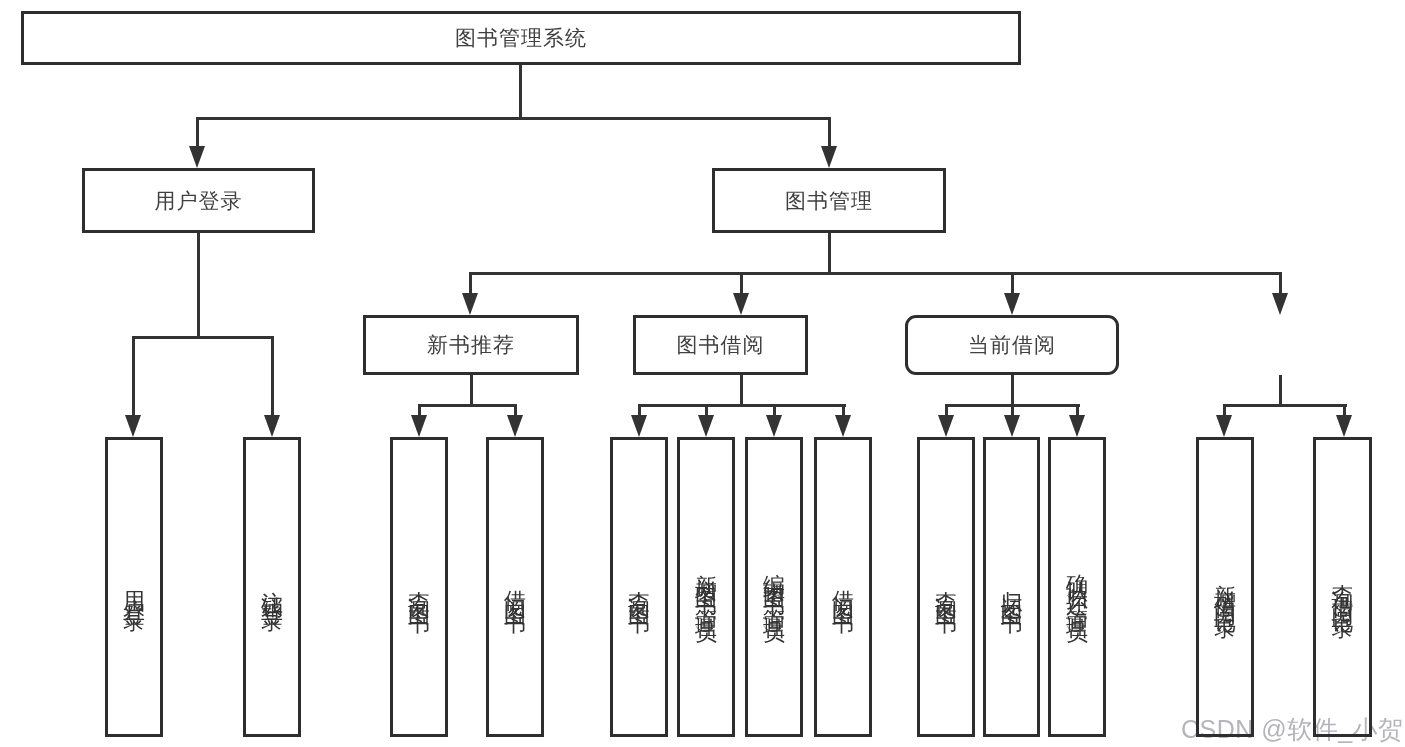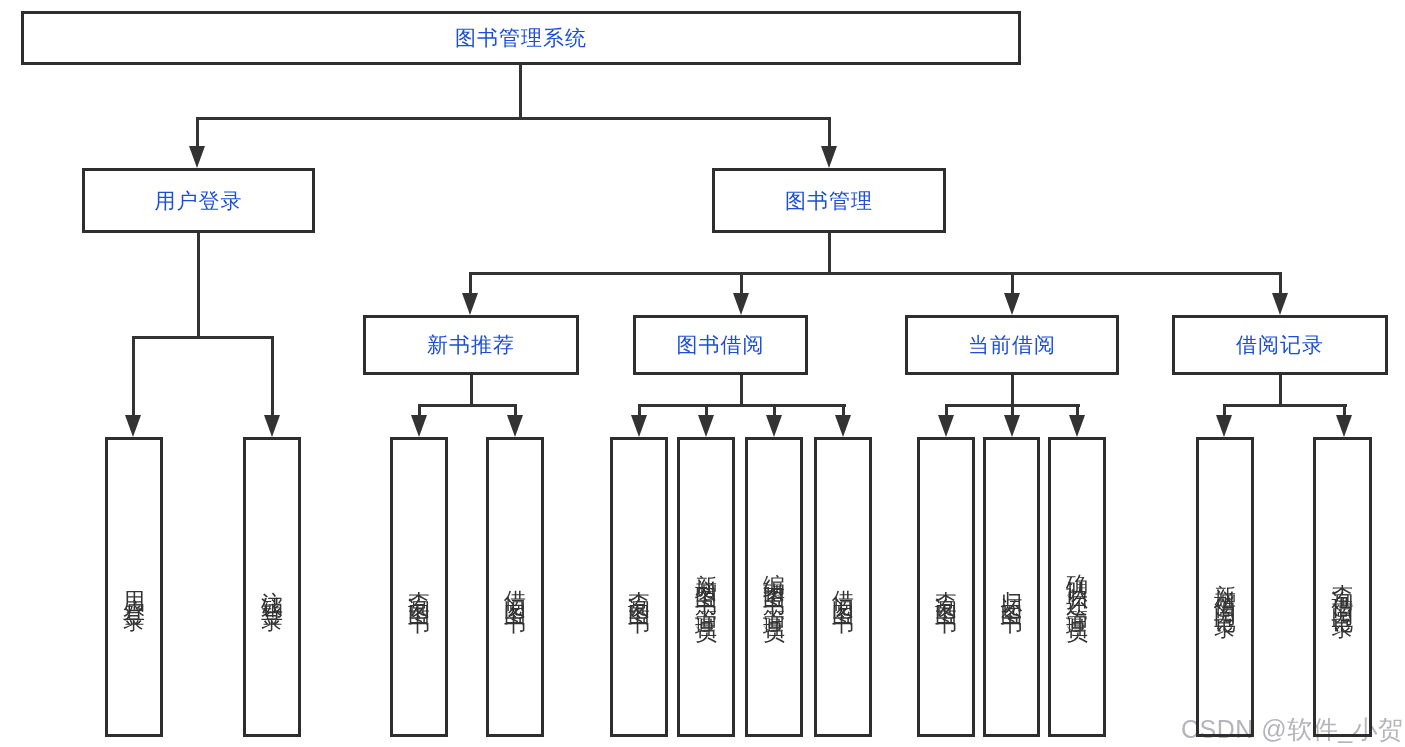--- a/index.html
+++ b/index.html
@@ -15,21 +15,21 @@
     overflow: hidden;
   }
   .box {
     position: absolute;
     box-sizing: border-box;
     border: 3px solid #2e2e2e;
     background: transparent;
     display: flex;
     align-items: center;
     justify-content: center;
-    color: #1d4ed8;
+    color: #404040;
     font-size: 21px;
     letter-spacing: 1px;
     z-index: 2;
   }
   .vbox {
     position: absolute;
     box-sizing: border-box;
     border: 3px solid #2e2e2e;
     background: transparent;
     display: flex;
@@ -81,22 +81,21 @@
 
 <div id="stage">
 
   <div class="box" style="left:21px; top:11px; width:1000px; height:54px;">图书管理系统</div>
 
   <div class="box" style="left:82px; top:168px; width:233px; height:65px;">用户登录</div>
   <div class="box" style="left:712px; top:168px; width:234px; height:65px;">图书管理</div>
 
   <div class="box" style="left:363px; top:315px; width:216px; height:60px;">新书推荐</div>
   <div class="box" style="left:633px; top:315px; width:175px; height:60px;">图书借阅</div>
-  <div class="box" style="left:905px; top:315px; width:214px; height:60px;">当前借阅</div>
-  <div class="box" style="left:1172px; top:315px; width:216px; height:60px;">借阅记录</div>
+  <div class="box" style="left:905px; top:315px; width:214px; height:60px;border-radius:11px;">当前借阅</div>
 
   <div class="vbox" style="left:105px;">
     <span class="vtext">用户登录</span>
   </div>
   <div class="vbox" style="left:243px;">
     <span class="vtext">注销登录</span>
   </div>
 
   <div class="vbox" style="left:390px;">
     <span class="vtext">查询图书</span>

